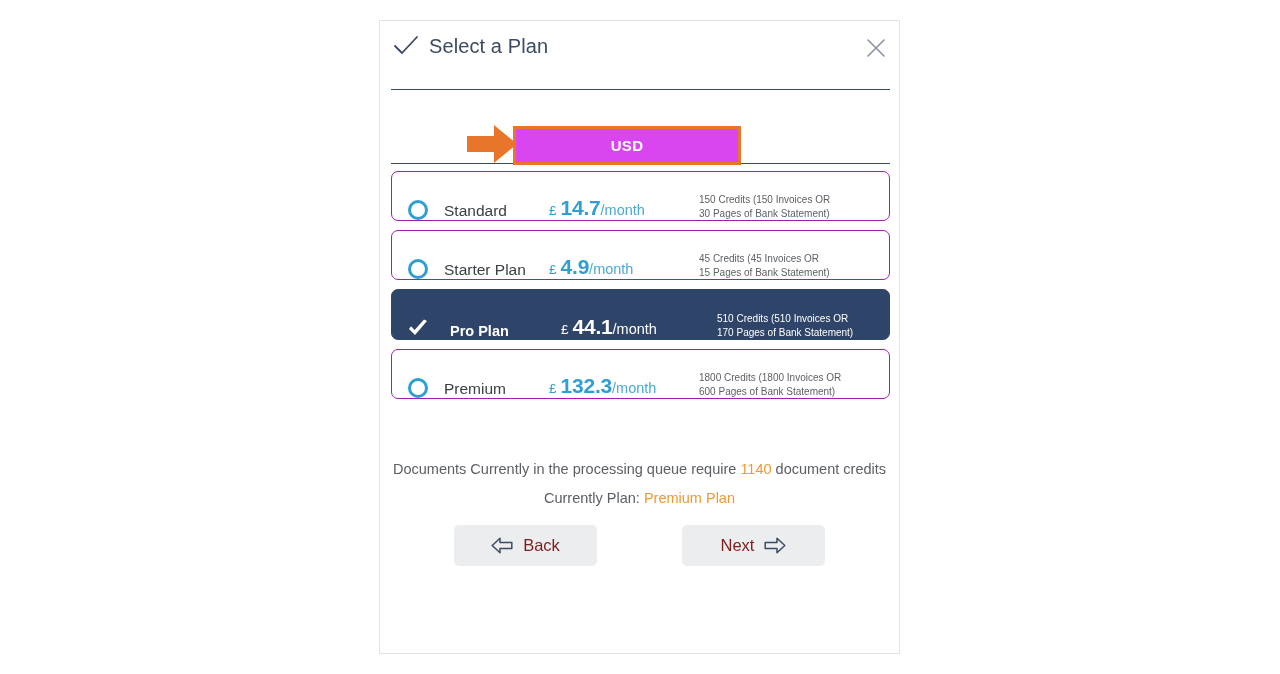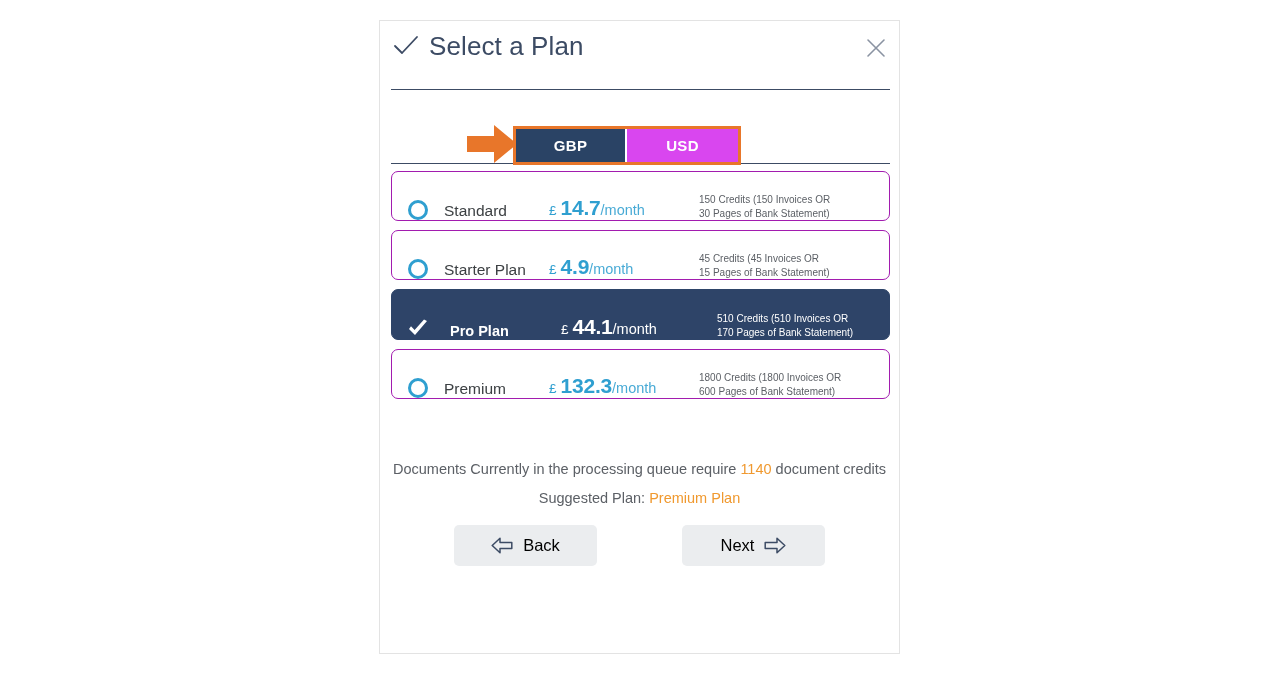--- a/index.html
+++ b/index.html
@@ -25,21 +25,21 @@
   
   .panel-header {
     position: relative;
     height: 50px;
     padding: 0 12px 0 11px;
     display: flex;
     align-items: center;
   }
   .check-lg { width: 30px; height: 30px; flex: 0 0 auto; margin-right: 8px; }
   .panel-title {
-    font-size: 26px;
+    font-size: 20px;
     color: #3c4b64;
     letter-spacing: .1px;
     white-space: nowrap;
   }
   .close-btn {
     position: absolute;
     right: 12px; top: 16px;
     width: 22px; height: 22px;
     cursor: pointer;
   }
@@ -184,21 +184,21 @@
     display: flex;
     justify-content: center;
     gap: 85px;
   }
   .nav-btn {
     background: #ebedef;
     border: none;
     border-radius: 5px;
     height: 41px;
     min-width: 143px;
-    color: #000000;
+    color: #7f1d1d;
     font-size: 16.5px;
     font-family: "Liberation Sans", sans-serif;
     display: flex; align-items: center; justify-content: center;
     gap: 10px;
     cursor: pointer;
     padding: 0 18px;
   }
   .nav-btn svg { display: block; }
 </style>
 </head>
@@ -220,21 +220,20 @@
     <div class="divider-top"></div>
 
 
     <div class="divider-mid"></div>
 
     <svg class="arrow-anno" viewBox="0 0 50 42">
       <path d="M0 13 L27 13 L27 2 L50 21 L27 40 L27 29 L0 29 Z" fill="#e8762a"></path>
     </svg>
 
     <div class="currency-wrap">
-      <div class="cur-btn active">GBP</div>
       <div class="cur-btn inactive">USD</div>
     </div>
 
     <div class="plans">
 
       <div class="plan-row">
         <div class="sel-icon">
           <div class="radio-o"></div>
         </div>
         <div class="plan-name">Standard</div>
@@ -301,21 +300,21 @@
 
     </div>
 
     <div class="queue-line">
       <span>Documents Currently in the processing queue require</span>
       <span class="credits">1140</span>
       <span>document credits</span>
     </div>
 
     <div class="suggest-line">
-      <span>Suggested Plan:</span>
+      <span>Currently Plan:</span>
       <span class="sp">Premium Plan</span>
     </div>
 
     <div class="btn-row">
       <button class="nav-btn">
         <svg width="22" height="17" viewBox="0 0 22 17">
           <path d="M9 1.2 L1.2 8.5 L9 15.8 L9 11.5 L20.8 11.5 L20.8 5.5 L9 5.5 Z" fill="none" stroke="#3c4b64" stroke-width="1.5" stroke-linejoin="round"></path>
         </svg>
         <span>Back</span>
       </button>

